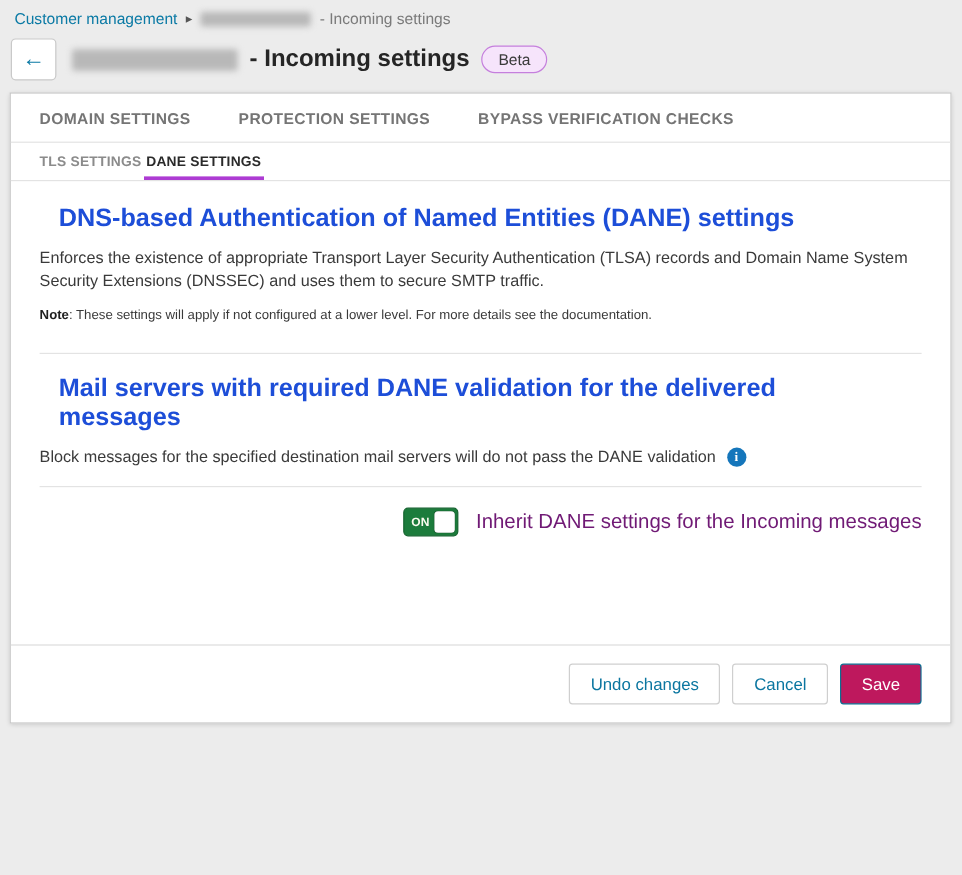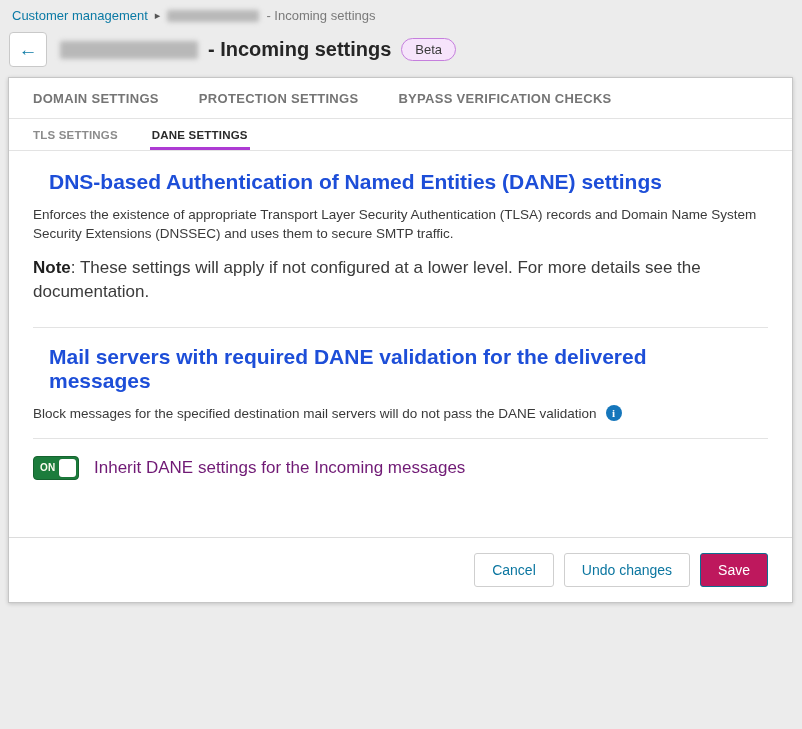--- a/index.html
+++ b/index.html
@@ -37,44 +37,44 @@
   .card { flex:1; background:#fff; border:1px solid #c6c6c6; box-shadow:0 1px 4px rgba(0,0,0,.18); display:flex; flex-direction:column; min-height:0; }
 
   
   .tabs { display:flex; gap:36px; padding:0 22px; border-bottom:1px solid #e3e3e3; }
   .tab {
     padding:13px 2px 8px; font-size:13px; font-weight:600; letter-spacing:.3px;
     color:#757575; border-bottom:4px solid transparent; cursor:pointer; white-space:nowrap;
   }
   .tab.active { color:#2a2a2a; border-bottom-color:#ad3bd3; }
 
-  .subtabs { display:flex; gap:30px; padding:0 22px; border-bottom:1px solid #e3e3e3; }
+  .subtabs { display:flex; padding:0 22px; border-bottom:1px solid #e3e3e3; }
   .subtab {
     padding:10px 2px 6px; font-size:11.5px; font-weight:600; letter-spacing:.2px;
     color:#8b8b8b; border-bottom:3px solid transparent; cursor:pointer; white-space:nowrap;
   }
   .subtab.active { color:#2a2a2a; border-bottom-color:#ad3bd3; }
 
   
   .content { flex:1; padding:19px 24px 0; min-height:0; }
   .section-heading { margin:0 16px 11px; font-size:21px; font-weight:700; color:#1d4ed8; }
   .body-text { margin:0 0 13px; font-size:13.5px; line-height:1.42; color:#3a3a3a; max-width:742px; }
-  .note-text { margin:0 0 22px; font-size:17px; line-height:1.42; color:#3a3a3a; }
+  .note-text { margin:0 0 22px; font-size:11px; line-height:1.42; color:#3a3a3a; }
   .note-text b { color:#1f1f1f; }
   .divider { border:none; border-top:1px solid #e3e3e3; margin:15px 0 17px; }
   .desc-row { display:flex; align-items:center; gap:9px; margin:0 0 4px; }
   .desc-row .body-text { margin:0; }
   .info-icon {
     width:16px; height:16px; border-radius:50%; background:#1576bb; color:#fff;
     font-size:11px; font-weight:700; font-family:"Liberation Serif", serif;
     display:inline-flex; align-items:center; justify-content:center; cursor:pointer; flex:0 0 auto;
   }
 
   
-  .toggle-row { display:flex; align-items:center; gap:15px; margin-top:2px; }
+  .toggle-row { display:flex; align-items:center; gap:15px; margin-top:2px;justify-content:flex-end; }
   .toggle {
     position:relative; width:46px; height:24px; background:#1c7c3c; border:1px solid #15632f;
     border-radius:4px; display:inline-flex; align-items:center; cursor:pointer; flex:0 0 auto;
   }
   .toggle .on-label { color:#fcfcf0; font-size:10px; font-weight:700; margin-left:6px; letter-spacing:.2px; }
   .toggle .knob { position:absolute; top:2px; right:2px; width:17px; height:18px; background:#fff; border-radius:3px; box-shadow:0 0 1px rgba(0,0,0,.4); }
   .toggle-label { font-size:17px; font-weight:400; color:#701a75; }
 
   
   .footer { border-top:1px solid #dcdcdc; padding:15px 24px; display:flex; justify-content:flex-end; gap:10px; }
@@ -140,19 +140,19 @@
         <span class="toggle">
           <span class="on-label">ON</span>
           <span class="knob"></span>
         </span>
         <span class="toggle-label">Inherit DANE settings for the Incoming messages</span>
       </div>
 
     </div>
 
     <div class="footer">
+      <button class="btn">Undo changes</button>
       <button class="btn">Cancel</button>
-      <button class="btn">Undo changes</button>
       <button class="btn primary">Save</button>
     </div>
 
   </div>
 </div>
 
 </body></html>

